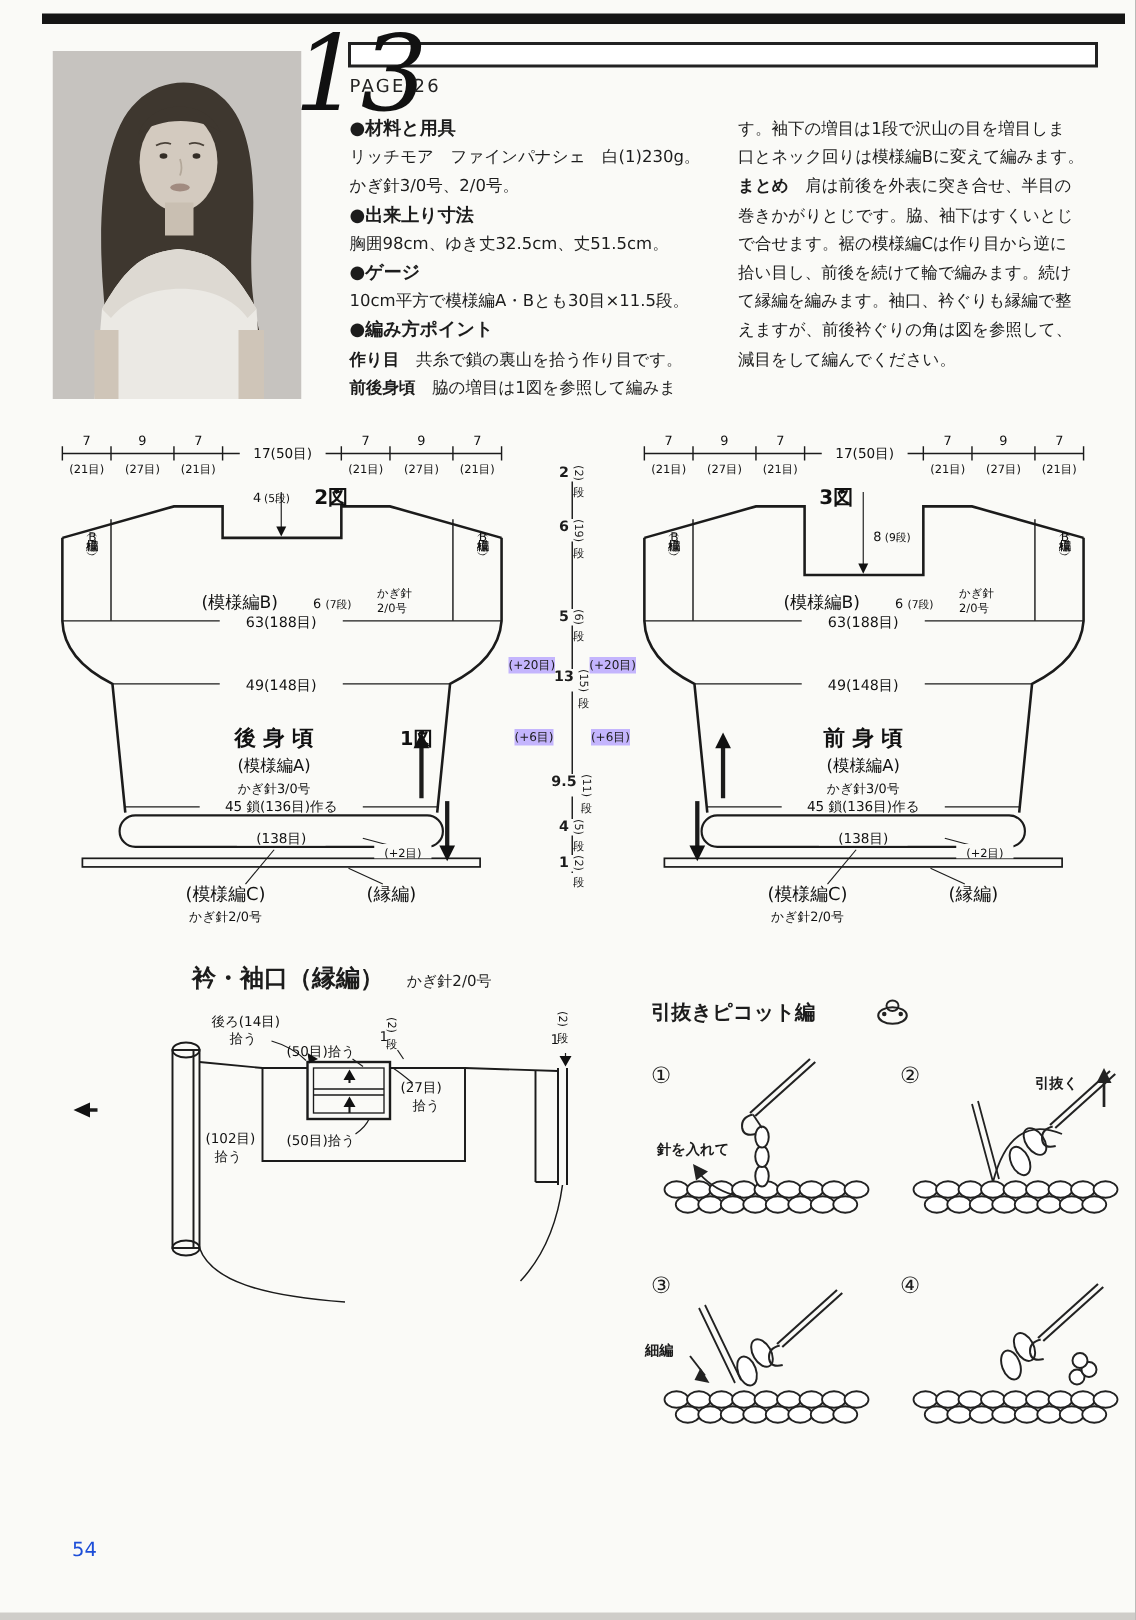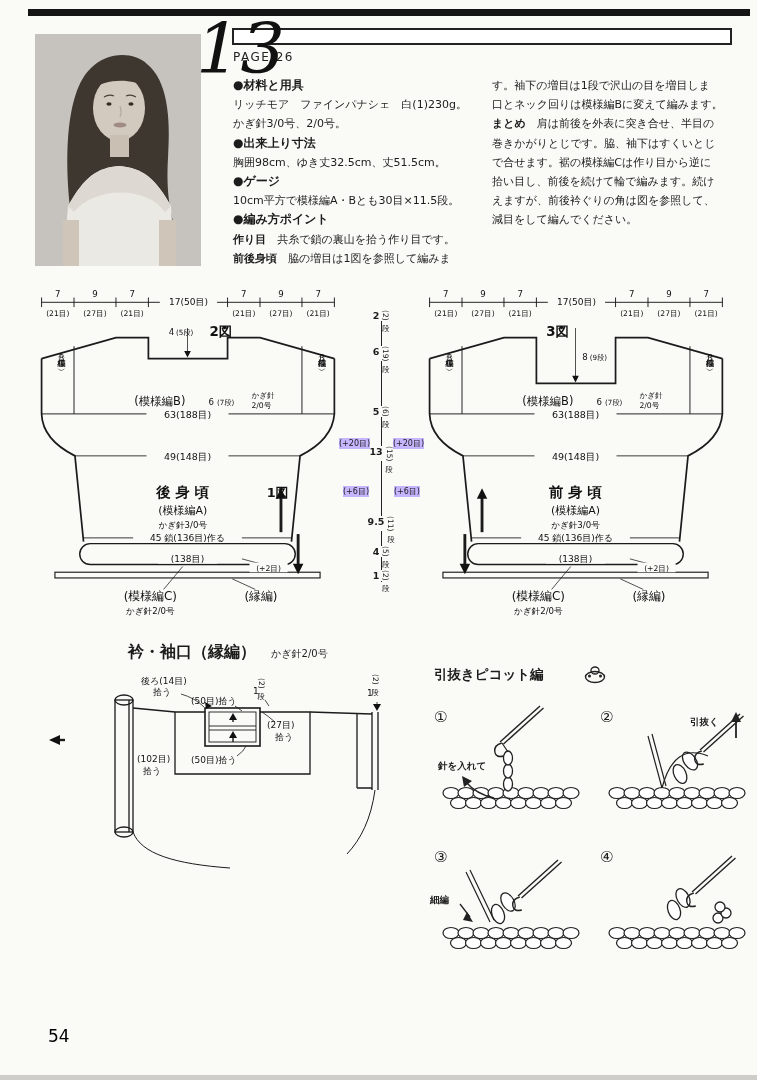--- a/index.html
+++ b/index.html
@@ -35,21 +35,21 @@
   .collar-title .t2{font-size:10px;margin-left:10px;}
   .collar-svg{position:absolute;left:25px;top:664px;width:372px;height:205px;}
   .picot{position:absolute;left:428px;top:662px;width:329px;height:348px;}
   .picot-title{position:absolute;left:6px;top:4px;display:flex;align-items:center;gap:32px;}
   .picot-title .t{font-size:13.5px;font-weight:700;margin-right:6px;}
   .pstep{position:absolute;width:158px;height:132px;}
   .ps1{left:2px;top:42px;} .ps2{left:168px;top:42px;} .ps3{left:2px;top:182px;} .ps4{left:168px;top:182px;}
   .stepnum{position:absolute;left:4px;top:4px;font-size:15px;}
   .steplabel{position:absolute;font-size:9.5px;font-weight:600;white-space:nowrap;text-align:center;}
   .sl1{left:8px;top:56px;} .sl2{left:94px;top:12px;} .sl3{left:0px;top:50px;}
-  .pagenum{position:absolute;left:48px;top:1026px;font-size:17px;color:#000000;}
+  .pagenum{position:absolute;left:48px;top:1026px;font-size:13px;color:#1d4ed8;}
   .hidden-defs{position:absolute;width:0;height:0;overflow:hidden;}
 </style>
 </head>
 <body>
 
 <div class="page">
 
   <svg class="hidden-defs" aria-hidden="true">
     <defs>
       <g id="strow" fill="#fff" stroke="#222" stroke-width="1.2">
@@ -121,20 +121,21 @@
     <div class="tl"><b>作り目</b><span>　共糸で鎖の裏山を拾う作り目です。</span></div>
     <div class="tl"><b>前後身頃</b><span>　脇の増目は1図を参照して編みま</span></div>
   </div>
   <div class="col col-right">
     <div class="tl"><b></b><span>す。袖下の増目は1段で沢山の目を増目しま</span></div>
     <div class="tl"><b></b><span>口とネック回りは模様編Bに変えて編みます。</span></div>
     <div class="tl"><b>まとめ</b><span>　肩は前後を外表に突き合せ、半目の</span></div>
     <div class="tl"><b></b><span>巻きかがりとじです。脇、袖下はすくいとじ</span></div>
     <div class="tl"><b></b><span>で合せます。裾の模様編Cは作り目から逆に</span></div>
     <div class="tl"><b></b><span>拾い目し、前後を続けて輪で編みます。続け</span></div>
+    <div class="tl"><b></b><span>て縁編を編みます。袖口、衿ぐりも縁編で整</span></div>
     <div class="tl"><b></b><span>えますが、前後衿ぐりの角は図を参照して、</span></div>
     <div class="tl"><b></b><span>減目をして編んでください。</span></div>
   </div>
 
   <div class="diagrams">
 
     <svg class="schem schem-back" viewBox="0 0 330 346">
       <g class="ln" stroke-width="1">
         <path d="M12 10 V20 M46 10 V20 M90 10 V20 M124 10 V20 M207 10 V20 M241 10 V20 M285 10 V20 M319 10 V20"></path>
         <path d="M12 15 H136 M196 15 H319"></path>

